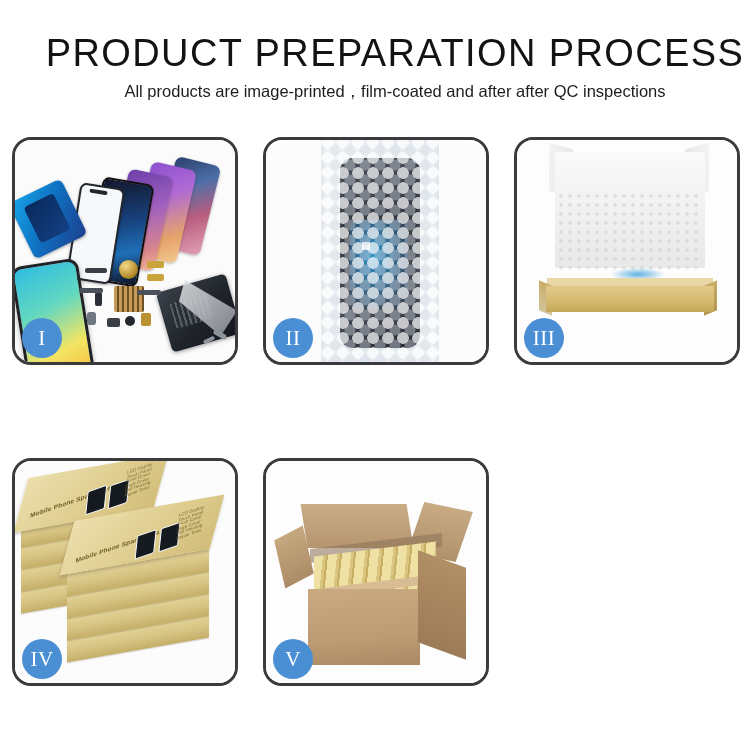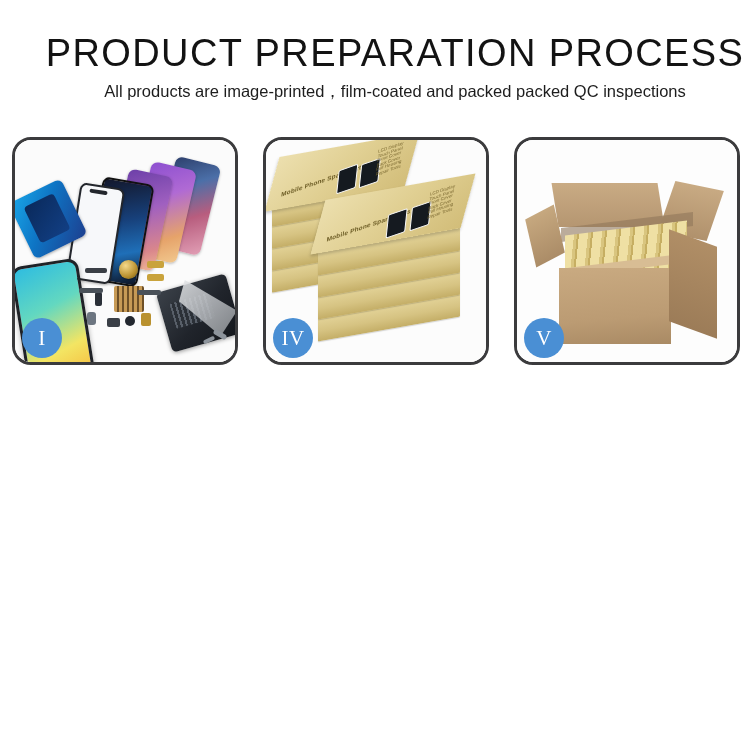--- a/index.html
+++ b/index.html
@@ -225,21 +225,21 @@
   .s-tape { position:absolute; left:34px; top:30px; width:17px; height:96px;
             background:linear-gradient(90deg,rgba(255,255,255,.45),rgba(215,200,175,.55));
             transform:skewX(-34deg) skewY(10deg); transform-origin:left top; }
   .s-tab { position:absolute; width:17px; height:20px; background:#a9865d; opacity:.85; }
 </style>
 </head>
 <body>
 
 <div id="header">
   <div id="page-title">PRODUCT PREPARATION PROCESS</div>
-  <div id="page-subtitle">All products are image-printed，film-coated and packed packed QC inspections</div>
+  <div id="page-subtitle">All products are image-printed，film-coated and after after QC inspections</div>
 </div>
 
 <div id="panel-grid">
 
   <div class="panel">
     <div class="panel-photo">
       <div class="p1-bg"></div>
       <div class="phone-fan">
         <div class="pf pf5"></div>
         <div class="pf pf4"></div>
@@ -262,21 +262,50 @@
       <div class="tinypart" style="left:132px;top:134px;width:17px;height:7px;background:#c9a33c;border-radius:2px;"></div>
       <div class="tinypart" style="left:64px;top:148px;width:24px;height:5px;background:#4a5159;"></div>
       <div class="tinypart" style="left:122px;top:150px;width:24px;height:5px;background:#4a5159;"></div>
       <div class="tweezers"></div>
       <div class="tinypart" style="right:8px;top:192px;width:14px;height:5px;background:#8d949c;border-radius:2px;transform:rotate(30deg);"></div>
       <div class="tinypart" style="right:20px;top:198px;width:12px;height:4px;background:#8d949c;border-radius:2px;transform:rotate(-25deg);"></div>
     </div>
     <div class="step-badge">I</div>
   </div>
 
-
+  <div class="panel">
+    <div class="panel-photo">
+      <div class="p2-bg"></div>
+      <div class="pouch">
+        <div class="wrapped-item">
+          <div class="wi-blue"></div>
+          <div class="wi-label"></div>
+        </div>
+        <div class="bubbles"></div>
+        <div class="bubbles2"></div>
+      </div>
+    </div>
+    <div class="step-badge">II</div>
+  </div>
+
+  <div class="panel">
+    <div class="panel-photo">
+      <div class="p3-bg"></div>
+      <div class="m-lidL"></div>
+      <div class="m-lidR"></div>
+      <div class="m-back"></div>
+      <div class="m-foam"></div>
+      <div class="m-content"></div>
+      <div class="m-inner"></div>
+      <div class="m-sideL"></div>
+      <div class="m-sideR"></div>
+      <div class="m-frontwall"></div>
+    </div>
+    <div class="step-badge">III</div>
+  </div>
 
   <div class="panel">
     <div class="panel-photo">
       <div class="p4-bg"></div>
 
       <div class="sbox" style="left:6px;top:118px;"></div>
       <div class="sbox" style="left:6px;top:96px;"></div>
       <div class="sbox" style="left:6px;top:74px;"></div>
       <div class="sbox" style="left:6px;top:52px;"></div>
       <div class="sbox-top" style="left:6px;top:6px;">

